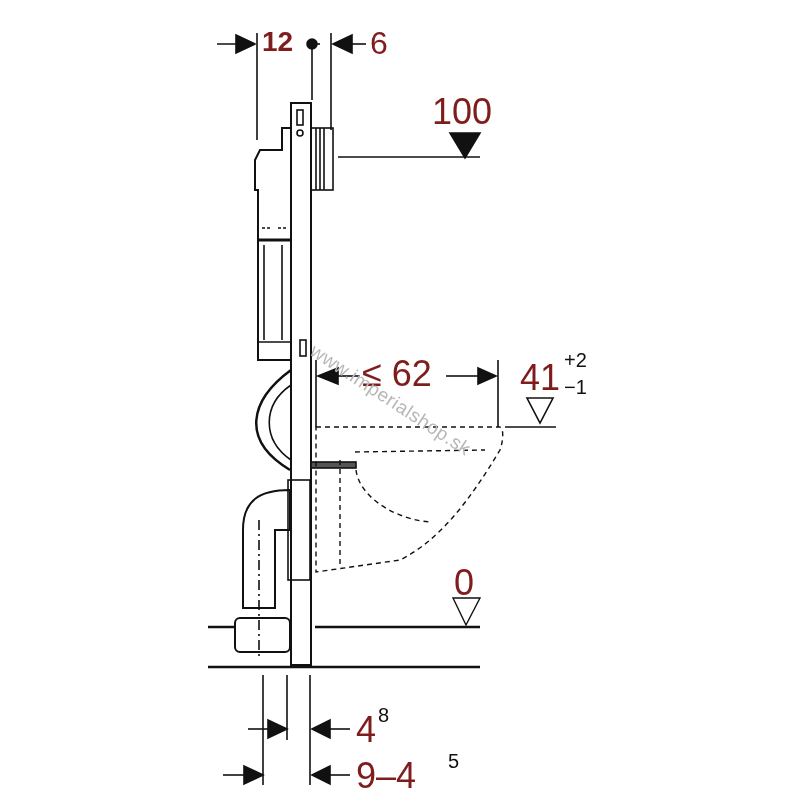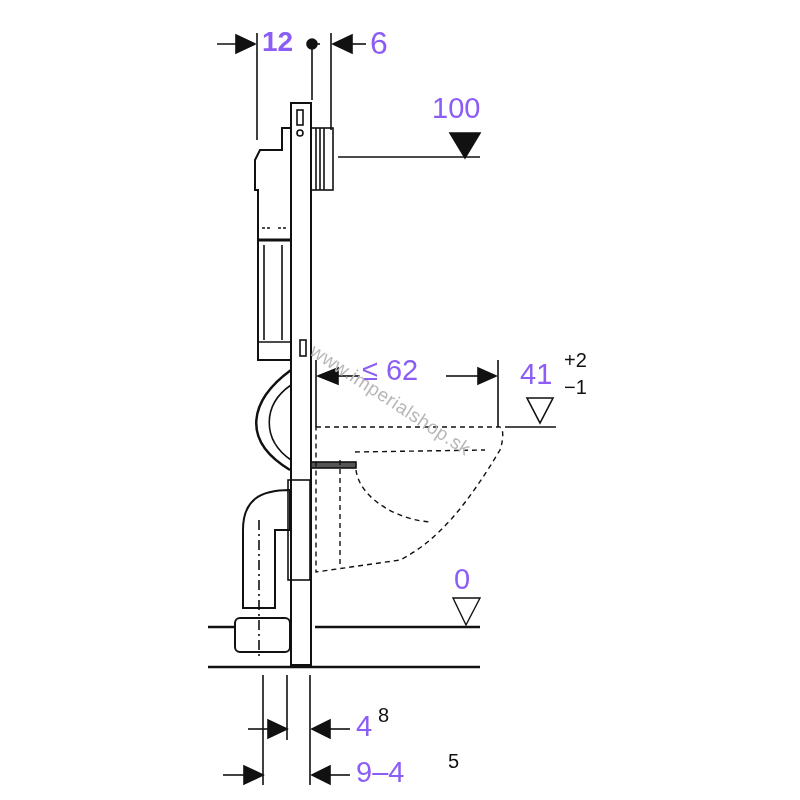--- a/index.html
+++ b/index.html
@@ -1,19 +1,19 @@
 <!DOCTYPE html>
 <html><head>
 <meta charset="utf-8">
 <style>
   html, body { margin: 0; padding: 0; background: #ffffff; }
   body { width: 800px; height: 800px; overflow: hidden; position: relative; font-family: "Liberation Sans", sans-serif; }
   #drawing { position: absolute; left: 0; top: 0; width: 800px; height: 800px; }
-  .lbl { position: absolute; color: #8b5cf6; font-family: "Liberation Sans", sans-serif; line-height: 1; white-space: nowrap; }
-  .big { font-size: 29px; }
+  .lbl { position: absolute; color: #7f1d1d; font-family: "Liberation Sans", sans-serif; line-height: 1; white-space: nowrap; }
+  .big { font-size: 36px; }
   .bold { font-weight: bold; }
   .sup { position: absolute; font-size: 20px; color: #111; font-family: "Liberation Sans", sans-serif; line-height: 1; }
   .wm { position: absolute; left: 310px; top: 400px; font-size: 19px; color: #b8b8b8; transform: rotate(33deg); transform-origin: left top; font-family: "Liberation Sans", sans-serif; letter-spacing: 0.5px; }
 </style>
 </head>
 <body>
 
 <svg id="drawing" viewBox="0 0 800 800" xmlns="http://www.w3.org/2000/svg">
   <defs>
     <marker id="arr" markerWidth="10" markerHeight="10" refX="9" refY="5" orient="auto" markerUnits="userSpaceOnUse">

